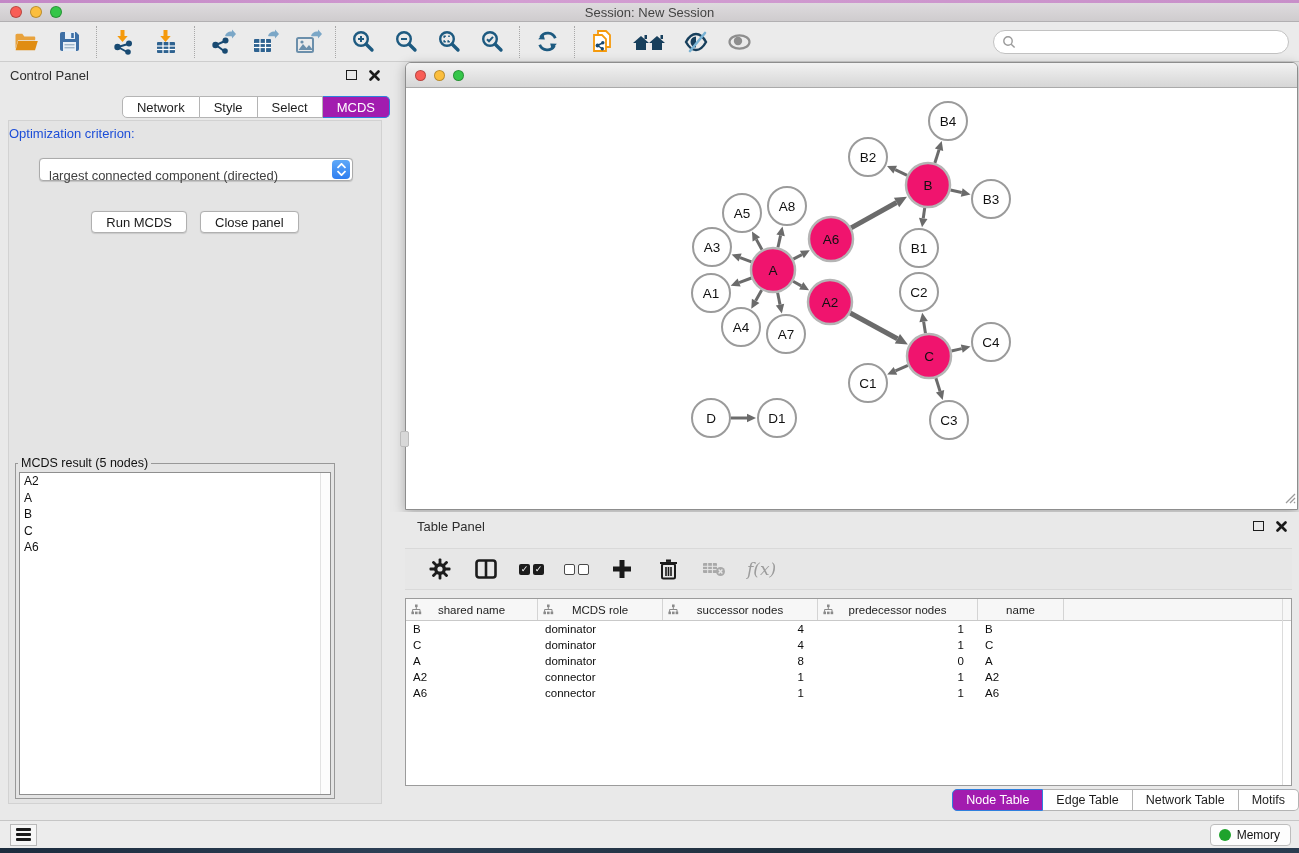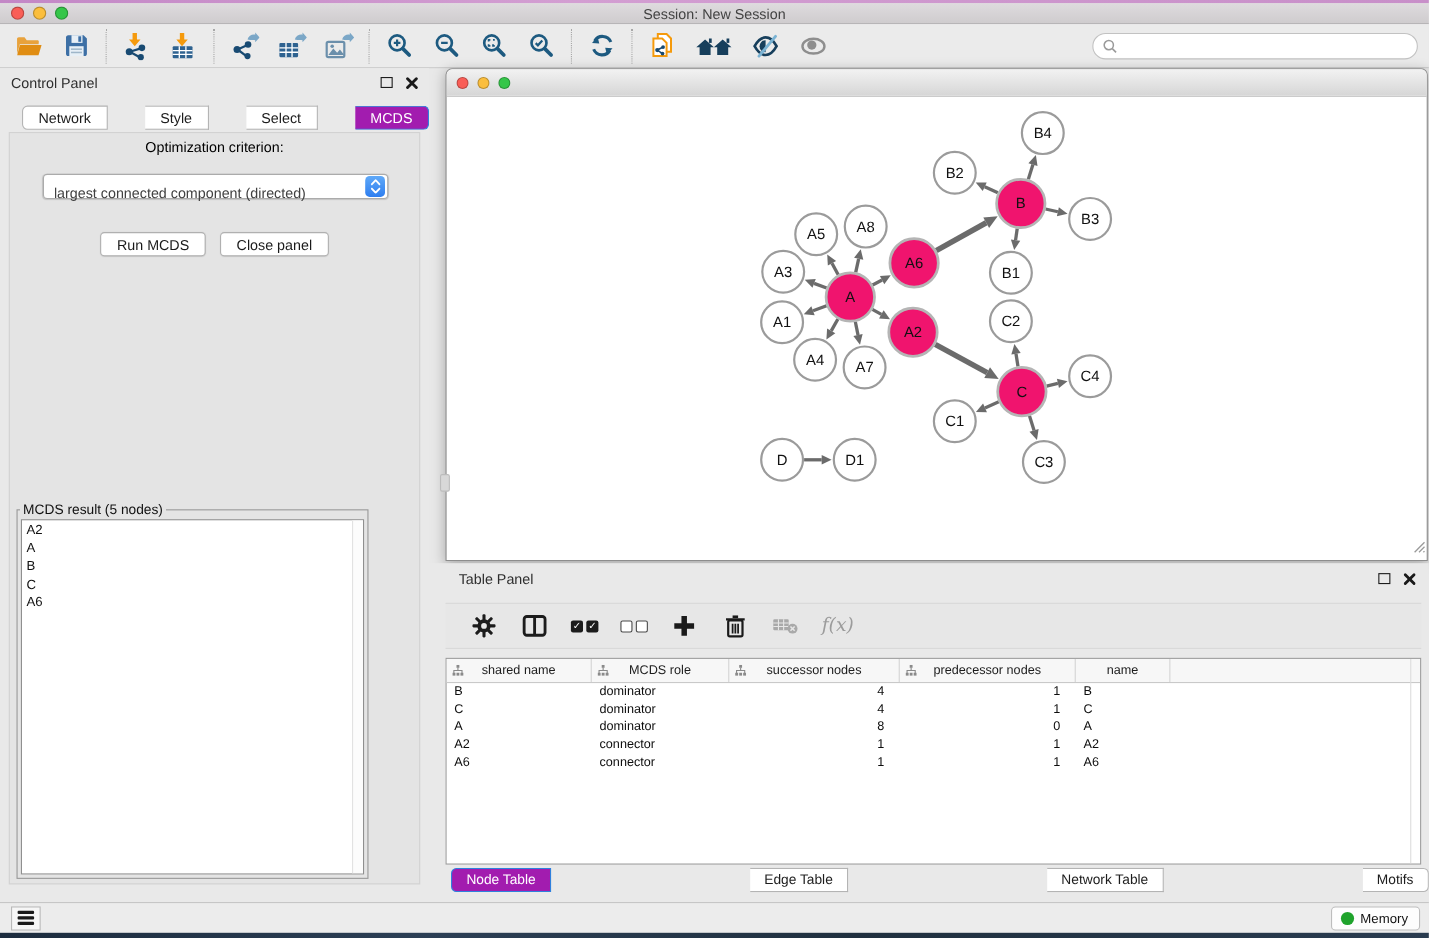--- a/index.html
+++ b/index.html
@@ -28,30 +28,30 @@
     background:#fff; border:1px solid #c2c2c2; border-radius:12px; display:flex; align-items:center; padding-left:8px; }
   .search-wrap input { border:none; outline:none; flex:1; height:20px; font-size:12px; background:transparent; }
 
   
   .control-panel { position:absolute; left:0; top:62px; width:390px; height:758px; background:#e9e9e9; }
   .panel-head { height:26px; display:flex; align-items:center; padding:0 10px; }
   .panel-head .pt { font-size:13px; color:#2e2e2e; }
   .panel-head .spacer { flex:1; }
   .float-icon { width:11px; height:10px; border:1.5px solid #1c1c1c; margin-right:12px; }
   .close-icon svg { display:block; }
-  .seg { display:flex; justify-content:space-between;padding-left:20px; }
+  .seg { display:flex; justify-content:flex-end;padding-left:20px; }
   .seg-btn { font-family:"Liberation Sans",sans-serif; font-size:13px; color:#1d1d1d; background:#fff;
     border:1px solid #b4b4b4; border-left:none; height:22px; padding:0 14px; cursor:default; }
   .seg-btn:first-child { border-left:1px solid #b4b4b4; border-radius:5px 0 0 5px; }
   .seg-btn:last-child { border-radius:0 5px 5px 0; }
   .seg-btn.active { background:#a21caf; border-color:#2f80dd; color:#fff; }
   .cp-tabs { margin-top:8px; }
   .cp-content { position:absolute; left:8px; top:58px; width:374px; height:684px;
     background:#e4e4e4; border:1px solid #d2d2d2; }
-  .opt-label { text-align:center; font-size:13px; color:#000000; margin-top:5px; }
+  .opt-label { text-align:left; font-size:13px; color:#1d4ed8; margin-top:5px; }
   .dropdown { position:absolute; left:30px; top:37px; width:314px; height:23px; background:#fff;
     border:1px solid #ababab; border-radius:4px; display:flex; align-items:center; box-shadow:0 0.5px 1px rgba(0,0,0,.15); }
   .dropdown .dd-text { flex:1; font-size:13px; color:#404040; padding-left:9px; white-space:nowrap; overflow:hidden;margin-top:12px; }
   .dd-stepper { width:18px; height:19px; margin-right:2px; background:linear-gradient(#5fa9f8,#2e7ef0);
     border-radius:4px; display:flex; flex-direction:column; align-items:center; justify-content:center; gap:1px; }
   .btn-row { position:absolute; left:0; top:70px; width:100%; display:flex; justify-content:center; gap:13px; }
   .push-btn { font-family:"Liberation Sans",sans-serif; font-size:13px; color:#1a1a1a; background:#fff;
     border:1px solid #b0b0b0; border-radius:4px; height:22px; padding:0 14px; box-shadow:0 0.5px 1px rgba(0,0,0,.12);margin-top:20px; }
   .result-fieldset { position:absolute; left:6px; top:335px; width:320px; height:343px;
     border:1px solid #989898; background:transparent; }

